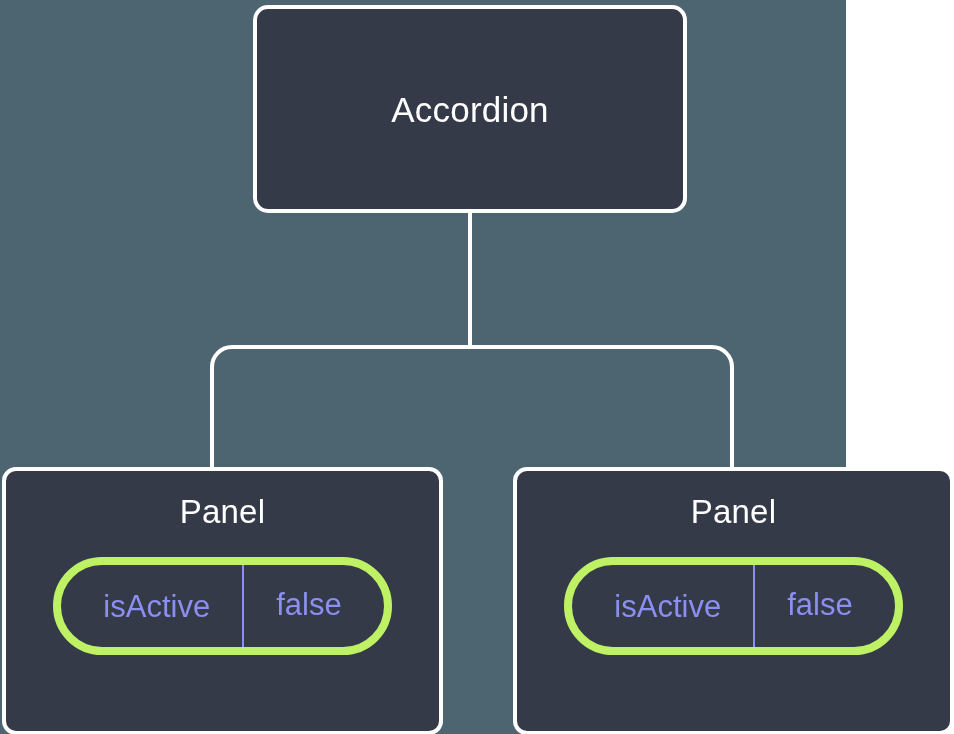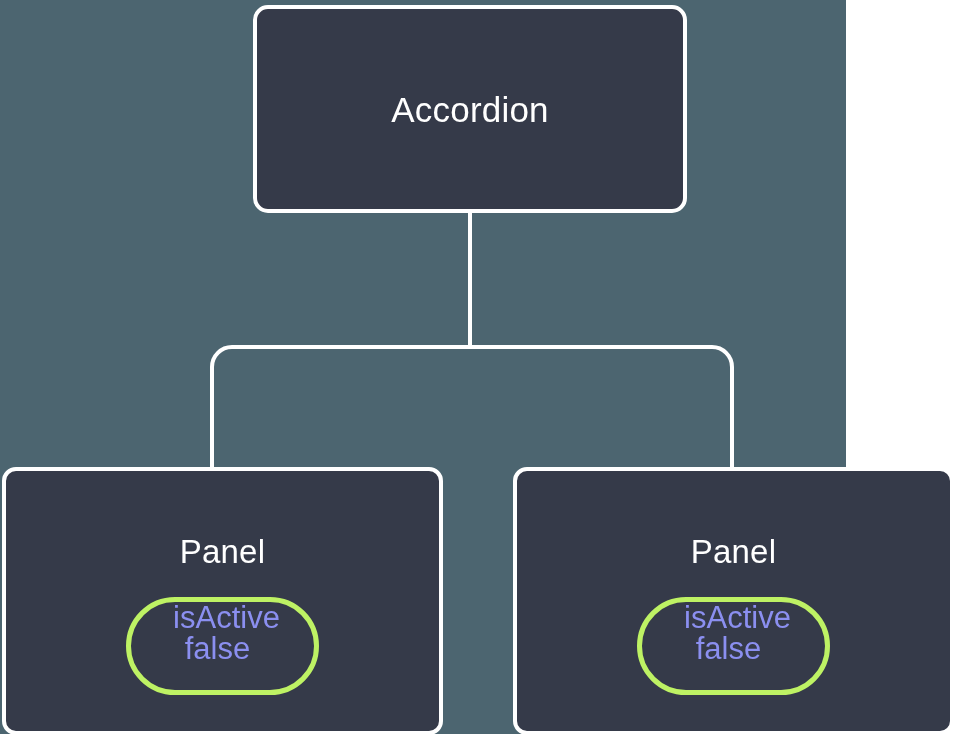--- a/index.html
+++ b/index.html
@@ -71,36 +71,35 @@
     font-weight: 400;
     letter-spacing: 0.2px;
     line-height: 1;
     white-space: nowrap;
   }
   .node.root .node-title {
     font-size: 35px;
   }
   .node.child-left .node-title,
   .node.child-right .node-title {
-    margin-top: 64px;
+    margin-top: 24px;
     font-size: 33px;
   }
 
   
   .prop-pill {
     margin-top: 29px;
     height: 98px;
     box-sizing: border-box;
     display: flex;
     align-items: stretch;
-    border: 5px solid #bef264;
+    border: 8px solid #bef264;
     border-radius: 49px;
     color: #8b8ff0;
     overflow: hidden;
-    flex-direction: column;
   }
   .prop-key,
   .prop-value {
     display: flex;
     align-items: center;
     justify-content: center;
     font-size: 31px;
     line-height: 1;
     white-space: nowrap;
     color: #8b8ff0;

